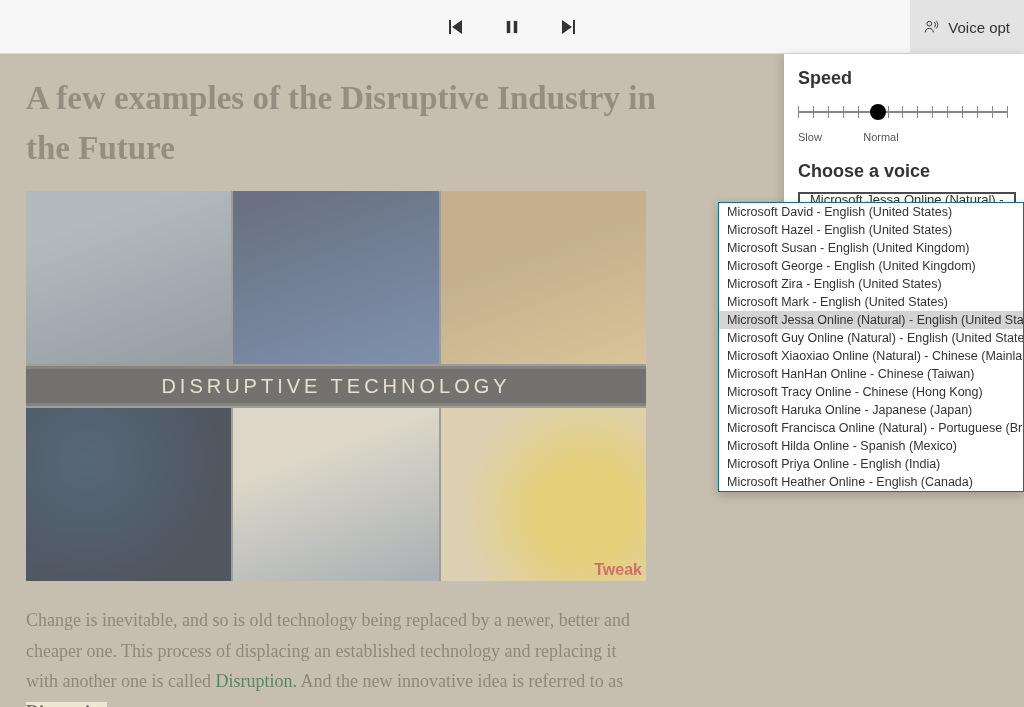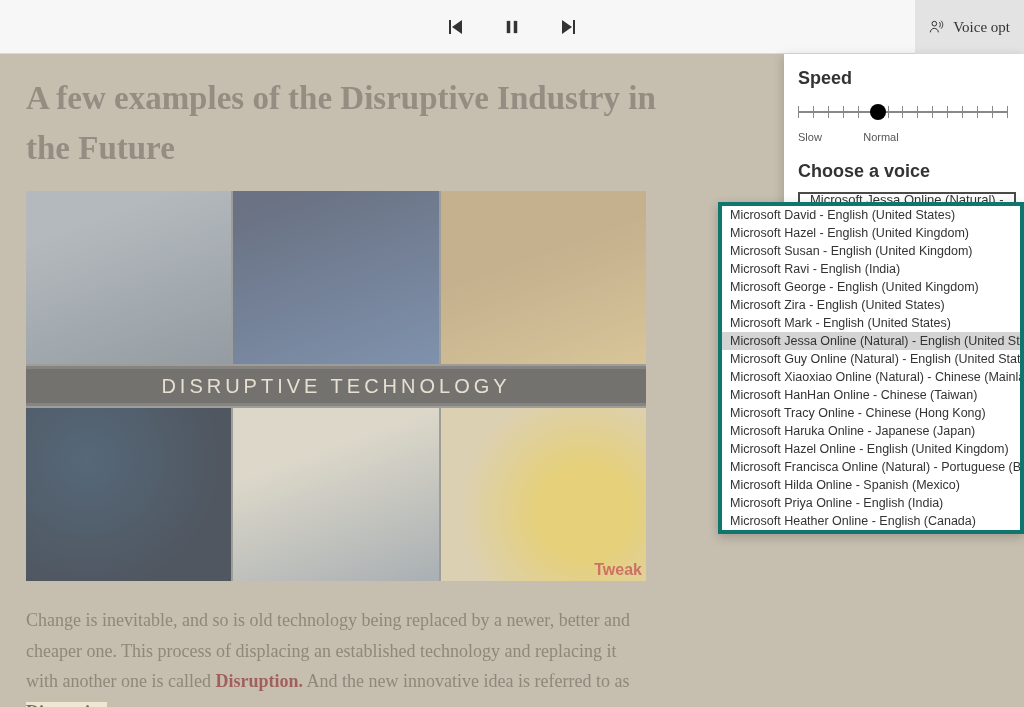--- a/index.html
+++ b/index.html
@@ -5,21 +5,20 @@
   * { margin: 0; padding: 0; box-sizing: border-box; }
   html, body { width: 1024px; height: 707px; overflow: hidden; font-family: 'Segoe UI', Arial, sans-serif; }
   body { position: relative; background: #b7ae9d; }
 
   
   .toolbar {
     position: absolute; top: 0; left: 0; right: 0; height: 54px;
     background: #f7f7f7; border-bottom: 1px solid #d9d9d9;
     display: flex; align-items: center; justify-content: center;
     z-index: 30;
-    font-family: Liberation Serif, serif;
   }
   .play-controls { display: flex; align-items: center; gap: 36px; }
   .ctrl-btn { width: 20px; height: 20px; display: flex; align-items: center; justify-content: center; color: #333; cursor: pointer; }
   .voice-options-btn {
     position: absolute; right: 0; top: 0; height: 54px;
     display: flex; align-items: center; gap: 8px;
     padding: 0 14px; background: #e3e3e3; color: #333;
     font-size: 15px; cursor: pointer;
   }
   .voice-options-btn svg { width: 16px; height: 16px; fill: #333; }
@@ -74,21 +73,21 @@
     color: #c0392b;
   }
 
   .body-text {
     font-family: Georgia, 'Times New Roman', serif;
     font-size: 18px; line-height: 1.7;
     color: #625a4c;
     margin-top: 24px;
     width: 620px;
   }
-  .body-text .bold { font-weight: bold; color: #7f1d1d; }
+  .body-text .bold { font-weight: normal; color: #14532d; }
   .body-text .hl { background: #f5efd5; color: #3a3124; font-weight: bold; }
 
   
   .voice-panel {
     position: absolute; right: 0; top: 54px;
     width: 240px; background: #fff;
     box-shadow: -2px 2px 10px rgba(0,0,0,0.15);
     z-index: 40;
     padding: 14px 0 14px 14px;
   }
@@ -111,21 +110,21 @@
     font-size: 13px; color: #333; cursor: pointer;
     margin-bottom: 2px;
   }
 
   
   .voice-listbox {
     position: absolute;
     right: 0; top: 202px;
     width: 306px; max-height: 340px;
     background: #fff;
-    border: 4px solid #0f766e;
+    border: 1px solid #0f766e;
     box-shadow: 0 3px 10px rgba(0,0,0,0.2);
     z-index: 50;
     overflow: hidden;
     font-size: 12.5px;
     color: #333;
   }
   .voice-item {
     padding: 1px 8px;
     line-height: 16px;
     white-space: nowrap;
@@ -219,30 +218,28 @@
     <span></span>
   </div>
   <div class="vp-label">Choose a voice</div>
   <div class="voice-select">
     <span>Microsoft Jessa Online (Natural) - Engl</span>
   </div>
 </div>
 
 <div class="voice-listbox" id="voice-listbox">
     <div class="voice-item">Microsoft David - English (United States)</div>
-    <div class="voice-item">Microsoft Hazel - English (United Kingdom)</div>
+    <div class="voice-item">Microsoft Hazel - English (United States)</div>
     <div class="voice-item">Microsoft Susan - English (United Kingdom)</div>
-    <div class="voice-item">Microsoft Ravi - English (India)</div>
     <div class="voice-item">Microsoft George - English (United Kingdom)</div>
     <div class="voice-item">Microsoft Zira - English (United States)</div>
     <div class="voice-item">Microsoft Mark - English (United States)</div>
     <div class="voice-item selected">Microsoft Jessa Online (Natural) - English (United States)</div>
     <div class="voice-item">Microsoft Guy Online (Natural) - English (United States)</div>
     <div class="voice-item">Microsoft Xiaoxiao Online (Natural) - Chinese (Mainland</div>
     <div class="voice-item">Microsoft HanHan Online - Chinese (Taiwan)</div>
     <div class="voice-item">Microsoft Tracy Online - Chinese (Hong Kong)</div>
     <div class="voice-item">Microsoft Haruka Online - Japanese (Japan)</div>
-    <div class="voice-item">Microsoft Hazel Online - English (United Kingdom)</div>
     <div class="voice-item">Microsoft Francisca Online (Natural) - Portuguese (Brazil</div>
     <div class="voice-item">Microsoft Hilda Online - Spanish (Mexico)</div>
     <div class="voice-item">Microsoft Priya Online - English (India)</div>
     <div class="voice-item">Microsoft Heather Online - English (Canada)</div>
   </div>
 
 </body></html>

